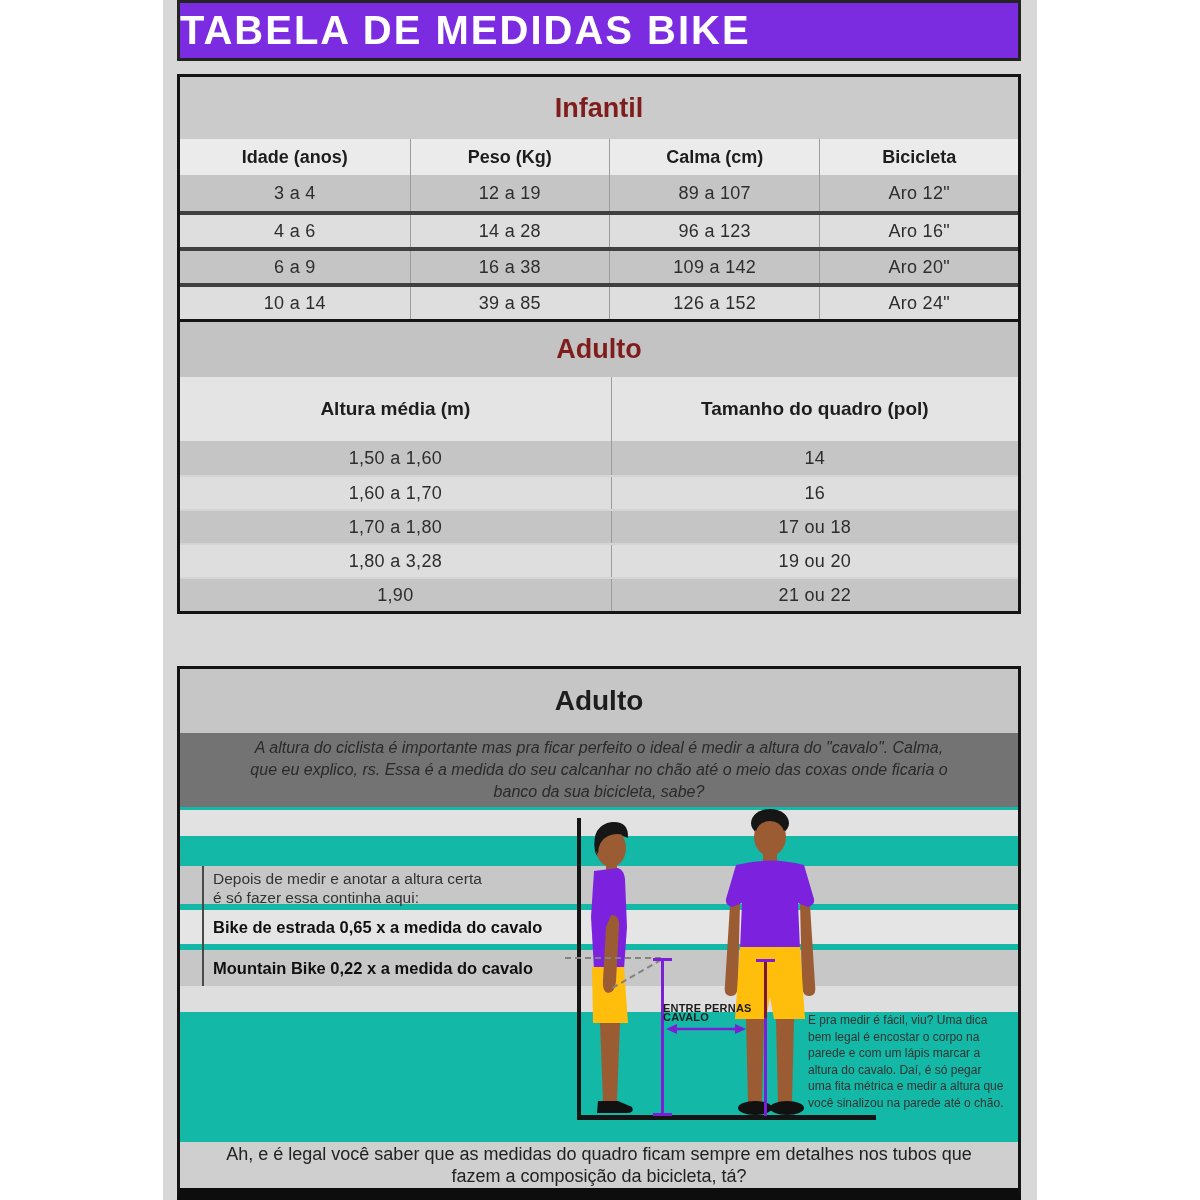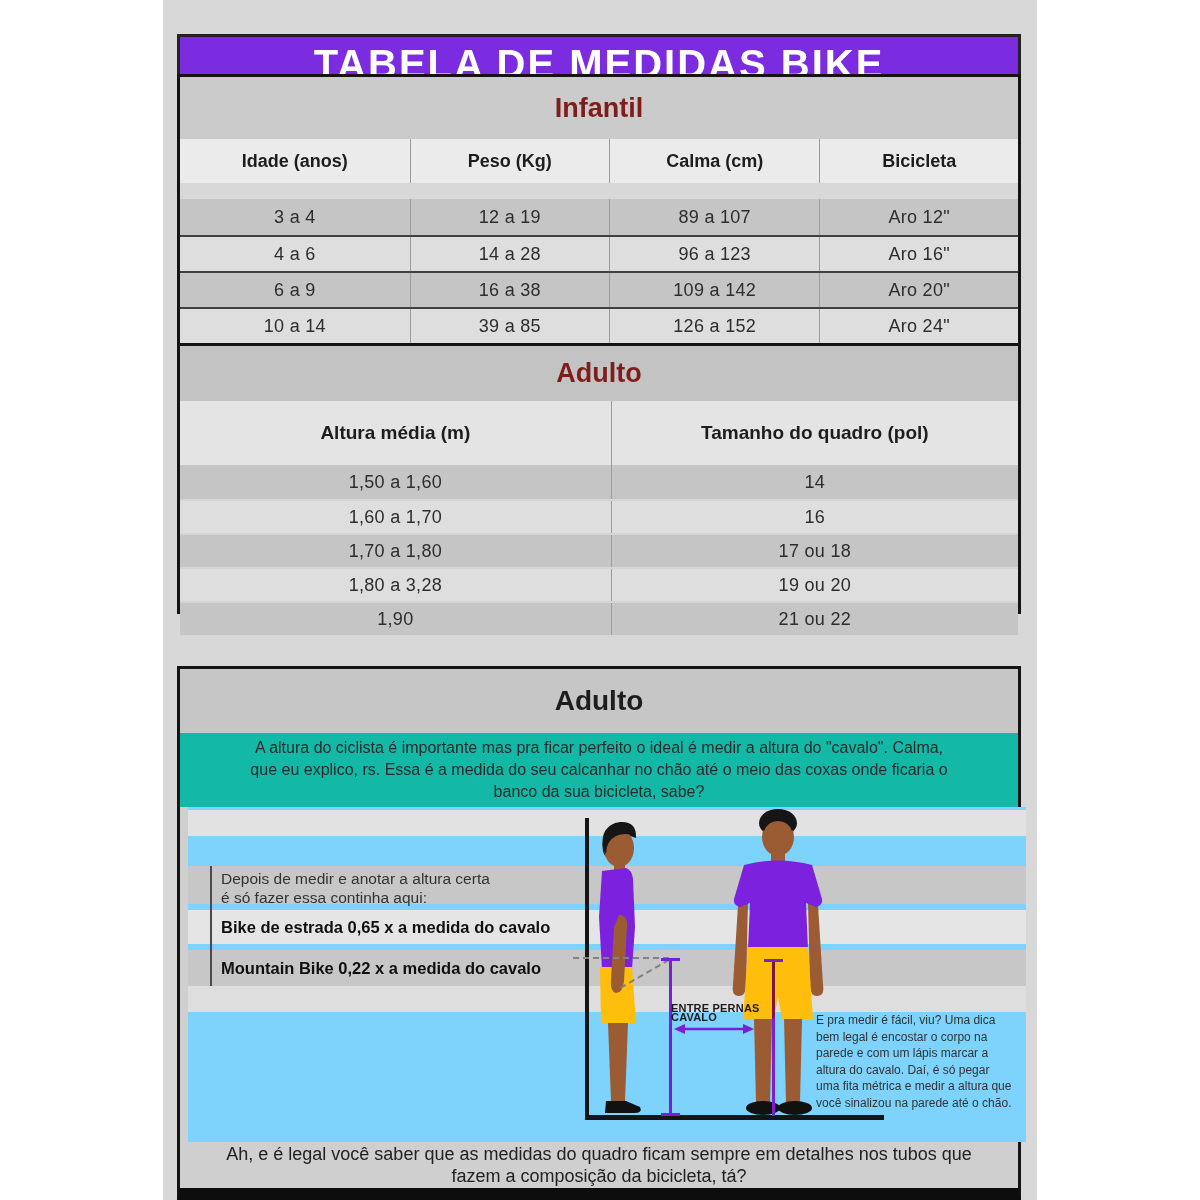--- a/index.html
+++ b/index.html
@@ -3,49 +3,49 @@
 <meta charset="utf-8">
 <style>
   html,body{margin:0;padding:0;background:#ffffff;}
   #root{position:relative;width:1200px;height:1200px;background:#ffffff;overflow:hidden;
         font-family:"Liberation Sans","DejaVu Sans",sans-serif;color:#1d1d1d;}
   .abs{position:absolute;}
   #page{position:absolute;left:163px;top:0;width:874px;height:1200px;background:#d8d8d8;}
 
   
   #titlebar{position:absolute;left:177px;top:0;width:844px;height:61px;background:#7b2be0;
-            border:3px solid #232323;box-sizing:border-box;display:flex;align-items:center;justify-content:center;margin-top:34px;}
+            border:3px solid #232323;box-sizing:border-box;display:flex;align-items:center;justify-content:flex-start;}
   #titlebar .t{color:#ffffff;font-weight:bold;font-size:40px;letter-spacing:2px;}
 
   
   #box1{position:absolute;left:177px;top:74px;width:844px;height:540px;border:3px solid #141414;
         box-sizing:border-box;background:#d8d8d8;}
   .band{width:100%;display:flex;align-items:center;justify-content:center;font-weight:bold;
         font-size:27px;color:#7f1d1d;box-sizing:border-box;}
   .band1{height:62px;background:#cbcbcb;}
   .band2{height:58px;background:#c3c3c3;border-top:3px solid #141414;}
   .grid4{display:grid;grid-template-columns:27.4% 23.8% 25.1% 23.7%;box-sizing:border-box;}
   .grid2{display:grid;grid-template-columns:51.4% 48.6%;box-sizing:border-box;}
   .cell{display:flex;align-items:center;justify-content:center;box-sizing:border-box;}
   .grid4 .cell + .cell, .grid2 .cell + .cell{border-left:1px solid #9c9c9c;}
-  .thead{background:#ebebeb;font-weight:bold;font-size:18px;height:44px;}
+  .thead{background:#ebebeb;font-weight:bold;font-size:18px;height:36px;}
   .thead2{background:#e4e4e4;font-weight:bold;font-size:19px;height:64px;}
-  .trow{height:36px;font-size:18px;letter-spacing:.3px;color:#2d2d2d;border-top:2px solid #404040;}
+  .trow{height:36px;font-size:18px;letter-spacing:.3px;color:#2d2d2d;border-top:4px solid #404040;}
   .trow2{height:34px;font-size:18px;letter-spacing:.3px;color:#2d2d2d;border-top:2px solid #d4d4d4;}
   .dark{background:#c5c5c5;}
   .light{background:#dedede;}
 
   
   #box2{position:absolute;left:177px;top:666px;width:844px;height:534px;box-sizing:border-box;
         border:3px solid #141414;border-bottom:12px solid #0d0d0d;background:#cfcfcf;}
   #ad-band{height:64px;background:#c6c6c6;display:flex;align-items:center;justify-content:center;
            font-weight:bold;font-size:28px;}
-  #ad-par{height:74px;background:#14b8a6;display:flex;align-items:center;justify-content:center;}
+  #ad-par{height:74px;background:#737373;display:flex;align-items:center;justify-content:center;font-style:italic;}
   #ad-par .p{max-width:710px;text-align:center;font-size:16px;line-height:22px;color:#2a2a2a;}
-  #main{position:relative;width:100%;height:335px;background:#7dd3fc;overflow:hidden;margin-left:8px;}
+  #main{position:relative;width:100%;height:335px;background:#14b8a6;overflow:hidden;}
   .stripe{position:absolute;left:0;width:100%;}
   .s-l1{top:3px;height:26px;background:#e2e2e2;}
   .s-b1{top:59px;height:38px;background:#c7c7c7;}
   .s-l2{top:103px;height:34px;background:#e5e5e5;}
   .s-b2{top:143px;height:36px;background:#c7c7c7;}
   .s-l3{top:179px;height:26px;background:#dedede;}
   #vrule{position:absolute;left:22px;top:59px;width:2px;height:120px;background:#4a4a4a;}
   #steps{position:absolute;left:33px;top:62px;width:270px;font-size:15.5px;line-height:19px;color:#333;}
   #f-road{position:absolute;left:33px;top:103px;height:34px;line-height:34px;font-weight:bold;font-size:16.5px;color:#101010;}
   #f-mtb{position:absolute;left:33px;top:143px;height:36px;line-height:36px;font-weight:bold;font-size:16.5px;color:#101010;}
@@ -78,21 +78,21 @@
 
     <div class="band band1">Infantil</div>
 
     <div class="grid4 thead">
       <div class="cell">Idade (anos)</div>
       <div class="cell">Peso (Kg)</div>
       <div class="cell">Calma (cm)</div>
       <div class="cell">Bicicleta</div>
     </div>
 
-    <div class="grid4 trow dark" style="border-top:none;margin-top:16px;">
+    <div class="grid4 trow dark" style="border-top:none;">
       <div class="cell">3 a 4</div>
       <div class="cell">12 a 19</div>
       <div class="cell">89 a 107</div>
       <div class="cell">Aro 12"</div>
     </div>
     <div class="grid4 trow light">
       <div class="cell">4 a 6</div>
       <div class="cell">14 a 28</div>
       <div class="cell">96 a 123</div>
       <div class="cell">Aro 16"</div>

